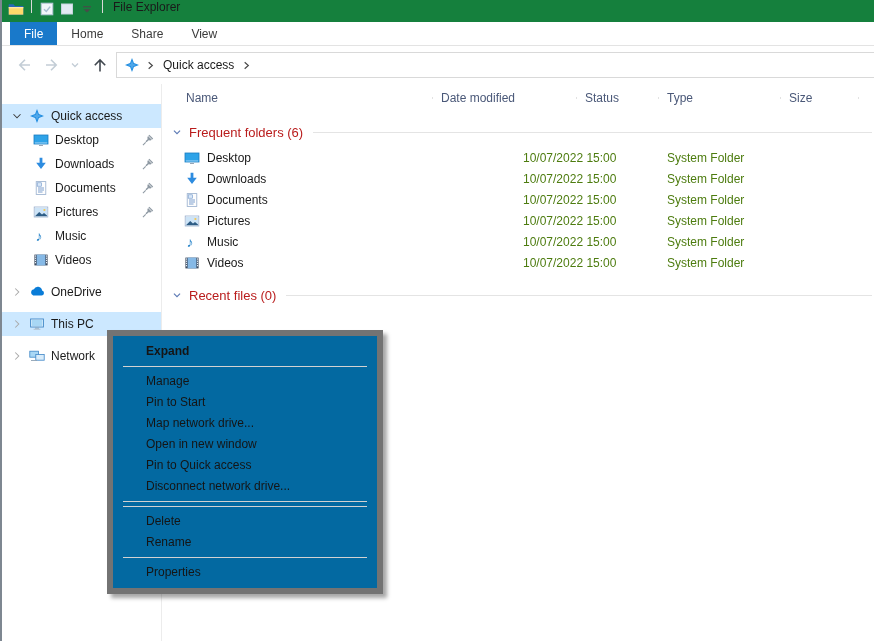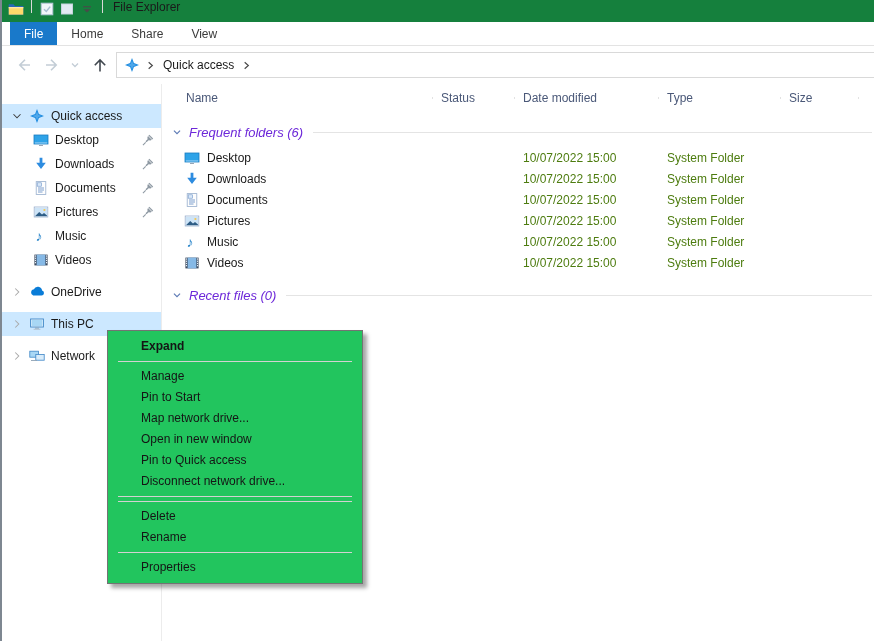--- a/index.html
+++ b/index.html
@@ -48,35 +48,35 @@
   .colcell { font-size:12px; color:#4a5878; position:relative; display:flex; align-items:center; white-space:nowrap; }
   .colcell::after { content:""; position:absolute; right:0; top:6px; bottom:6px; width:1px; background:#e2e2e2; }
   .c-name { width:271px; padding-left:24px; }
   .c-status { width:82px; padding-left:8px; }
   .c-date { width:144px; padding-left:8px; }
   .c-type { width:122px; padding-left:8px; }
   .c-size { width:78px; padding-left:8px; }
 
   .group-hdr { display:flex; align-items:center; height:24px; margin-top:8px; padding-left:8px; }
   .group-hdr.second { margin-top:10px; }
-  .group-title { font-size:13px; color:#6d28d9; margin-left:5px; white-space:nowrap;font-style:italic; }
+  .group-title { font-size:13px; color:#b91c1c; margin-left:5px; white-space:nowrap; }
   .group-rule { flex:1; height:1px; background:#e4e4e4; margin:0 2px 0 10px; }
   .rows { margin-top:3px; }
   .frow { display:flex; height:21px; align-items:center; font-size:12px; }
   .fcell-name { width:271px; padding-left:22px; display:flex; align-items:center; gap:7px; color:#191919; white-space:nowrap; }
   .fcell { color:#4d7c0f; white-space:nowrap; }
   .w-status { width:82px; padding-left:8px; }
   .w-date { width:144px; padding-left:8px; }
   .w-type { width:122px; padding-left:8px; }
   .w-size { width:78px; padding-left:8px; }
 
   .ic { width:16px; height:16px; flex:none; display:block; }
 
   
-  .ctx { position:absolute; left:105px; top:330px; width:256px; background:#22c55e; border:1px solid #737373; box-shadow:4px 4px 4px rgba(0,0,0,0.35); padding:5px 0; z-index:10; }
+  .ctx { position:absolute; left:105px; top:330px; width:276px; background:#0369a1; border:6px solid #737373; box-shadow:4px 4px 4px rgba(0,0,0,0.35); padding:5px 0; z-index:10; }
   .ctx-item { height:21px; line-height:21px; padding-left:33px; font-size:12px; color:#151515; white-space:nowrap; }
   .ctx-item.bold { font-weight:bold; }
   .ctx-sep { height:1px; background:#d2d2d2; margin:4px 10px; }
 </style>
 </head>
 <body>
 
 <svg width="0" height="0" style="position:absolute" aria-hidden="true">
   <defs>
     <symbol id="sym-logo" viewBox="0 0 18 16">
@@ -343,22 +343,22 @@
         <svg class="sb-icon" viewBox="0 0 16 16">
             <use href="#sym-network"></use>
           </svg>
         <span class="sb-label">Network</span>
       </div>
     </div>
 
     <div class="main">
       <div class="cols">
         <div class="colcell c-name">Name</div>
+        <div class="colcell c-date">Date modified</div>
         <div class="colcell c-status">Status</div>
-        <div class="colcell c-date">Date modified</div>
         <div class="colcell c-type">Type</div>
         <div class="colcell c-size">Size</div>
       </div>
 
       <div class="group-hdr">
         <svg class="ic" style="width:14px;height:14px" viewBox="0 0 16 16">
             <use href="#sym-chev-grp"></use>
           </svg>
         <span class="group-title">Frequent folders (6)</span>
         <div class="group-rule"></div>

